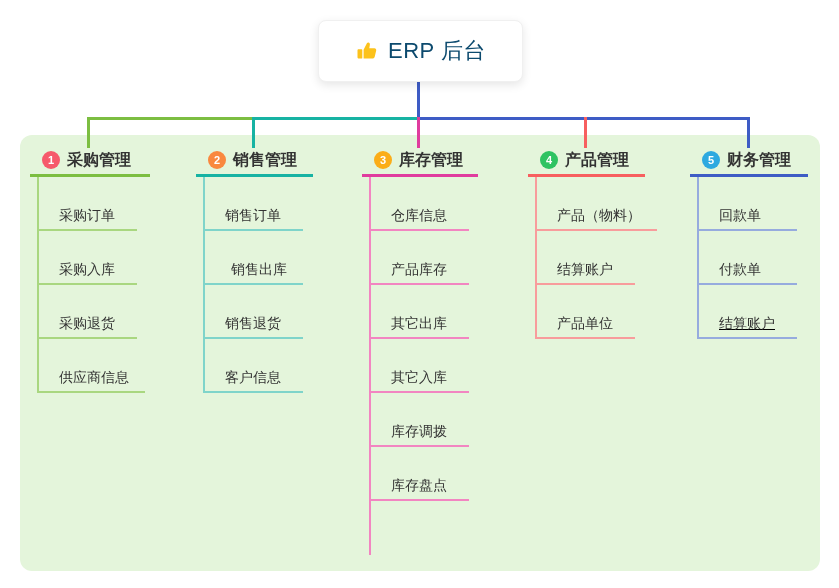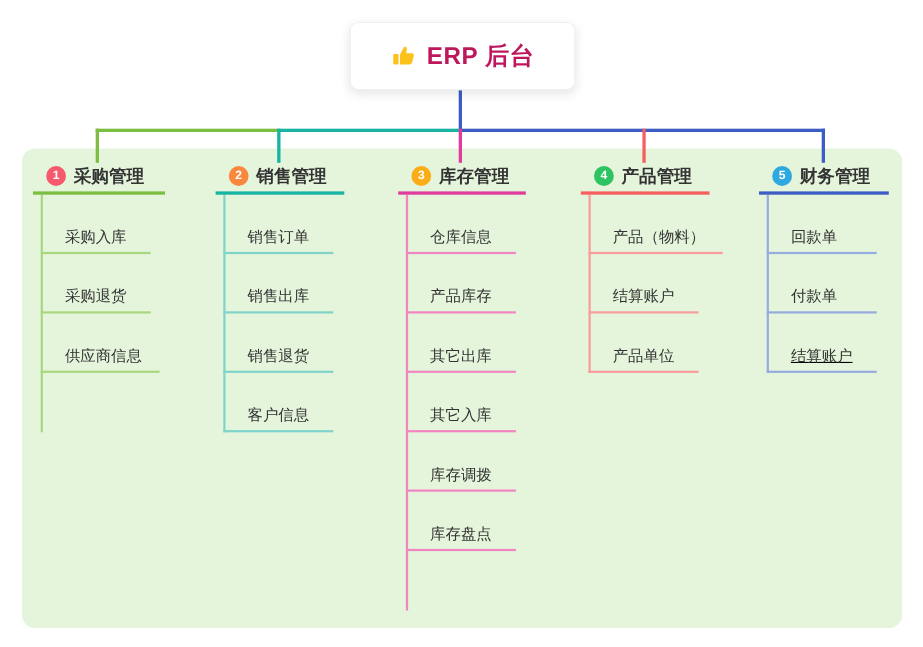--- a/index.html
+++ b/index.html
@@ -7,21 +7,21 @@
   .canvas{position:relative;width:839px;height:588px;background:#ffffff;overflow:hidden;}
 
   
   .root-node{
     position:absolute;left:318px;top:20px;width:205px;height:62px;
     background:#ffffff;border:1px solid #f0f0f0;border-radius:8px;
     box-shadow:0 3px 10px rgba(0,0,0,0.10);
     display:flex;align-items:center;justify-content:center;gap:9px;
     box-sizing:border-box;z-index:5;
   }
-  .root-title{font-size:22px;color:#be185d;font-weight:700;letter-spacing:0.5px;}
+  .root-title{font-size:22px;color:#0c4a6e;font-weight:400;letter-spacing:0.5px;}
   .thumb-icon{width:24px;height:24px;display:inline-block;}
 
   
   .panel{
     position:absolute;left:20px;top:135px;width:800px;height:436px;
     border-radius:12px;z-index:1;
   }
 
   
   .seg{position:absolute;z-index:2;}
@@ -80,20 +80,23 @@
     </div>
   <div id="branches">
     <div>
       <div class="branch-header" style="left: 30px; width: 120px; border-bottom-color: rgb(124, 190, 65);">
         <span class="badge" style="background: rgb(246, 89, 107);">1</span>
         <span class="branch-label">采购管理</span>
       </div>
       <div class="children" style="left: 37px;">
         <div class="rail" style="background: rgb(169, 215, 128); height: 216px;"></div>
 
+    <div class="child-item" style="border-bottom-color: rgb(169, 215, 128);">
+      <span class="child-label">采购订单</span>
+    </div>
 
     <div class="child-item" style="border-bottom-color: rgb(169, 215, 128);">
       <span class="child-label">采购入库</span>
     </div>
 
     <div class="child-item" style="border-bottom-color: rgb(169, 215, 128);">
       <span class="child-label">采购退货</span>
     </div>
 
     <div class="child-item" style="border-bottom-color: rgb(169, 215, 128);">
@@ -107,21 +110,21 @@
         <span class="badge" style="background: rgb(249, 136, 62);">2</span>
         <span class="branch-label">销售管理</span>
       </div>
       <div class="children" style="left: 203px;">
         <div class="rail" style="background: rgb(127, 212, 202); height: 216px;"></div>
 
     <div class="child-item" style="border-bottom-color: rgb(127, 212, 202);">
       <span class="child-label">销售订单</span>
     </div>
 
-    <div class="child-item" style="border-bottom-color: rgb(127, 212, 202);">
+    <div class="child-item" style="border-bottom-color: rgb(127, 212, 202); justify-content: flex-end;">
       <span class="child-label">销售出库</span>
     </div>
 
     <div class="child-item" style="border-bottom-color: rgb(127, 212, 202);">
       <span class="child-label">销售退货</span>
     </div>
 
     <div class="child-item" style="border-bottom-color: rgb(127, 212, 202);">
       <span class="child-label">客户信息</span>
     </div>

